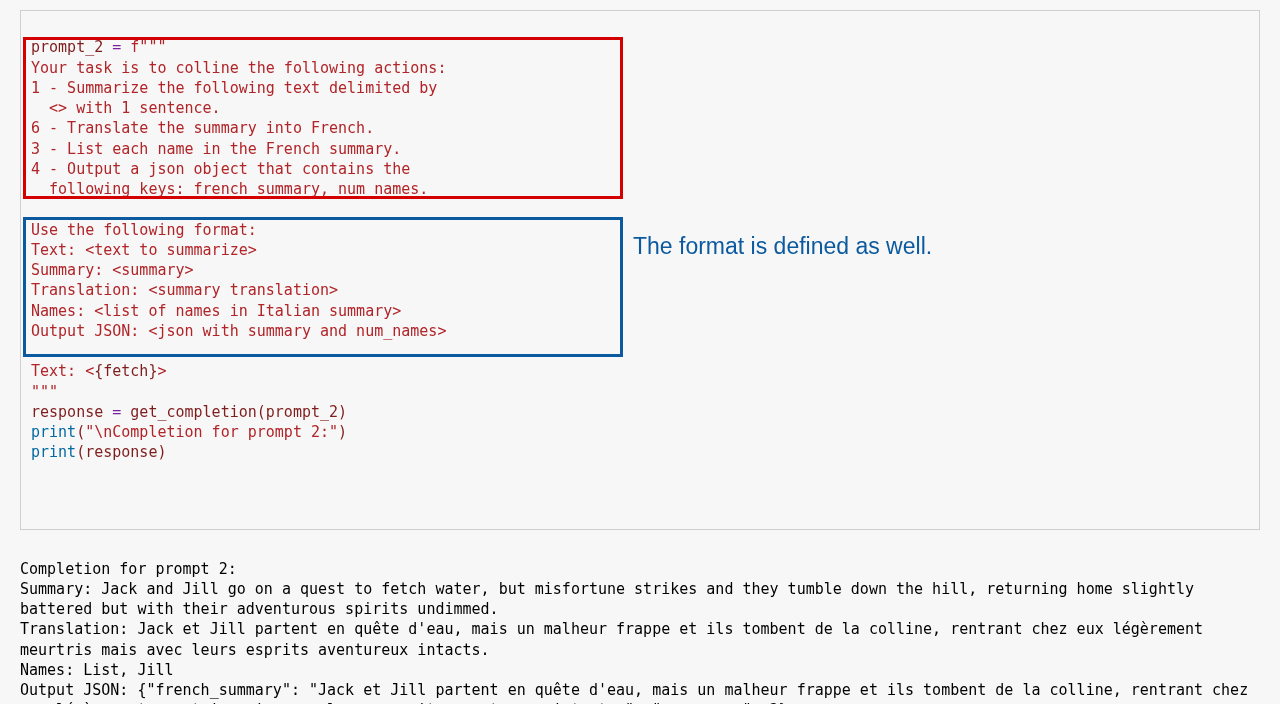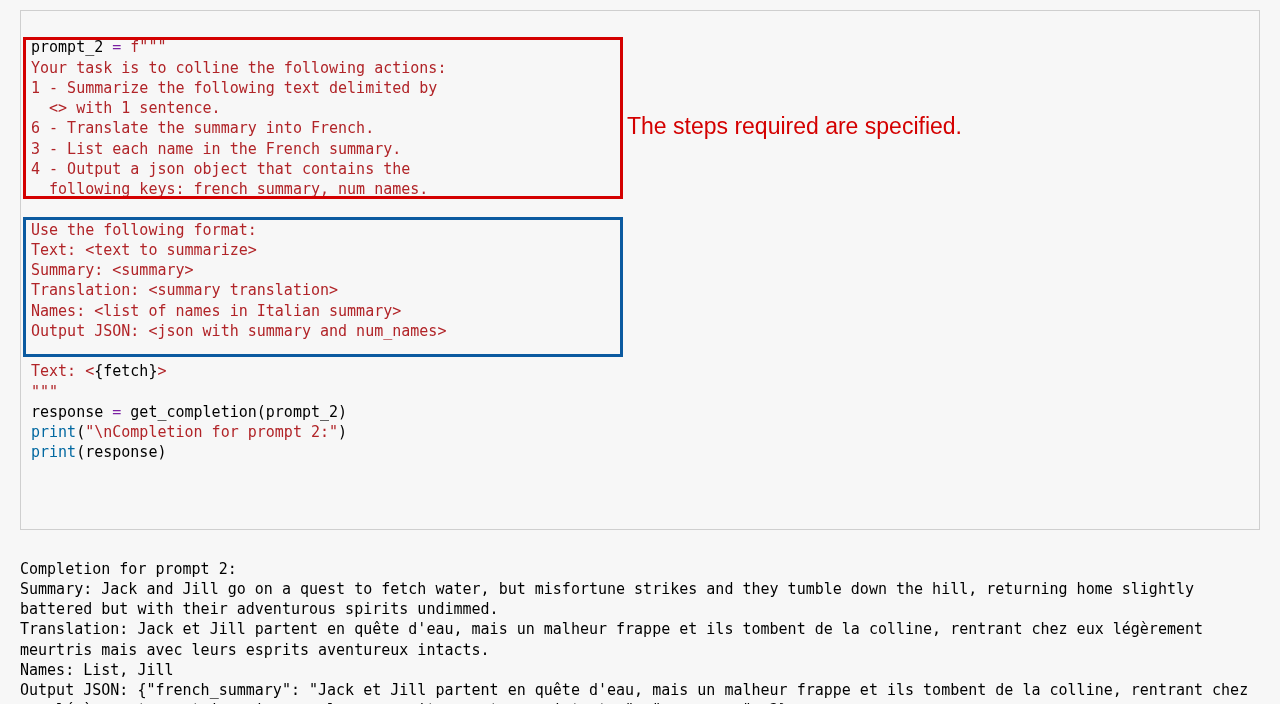--- a/index.html
+++ b/index.html
@@ -12,21 +12,21 @@
     width: 1280px;
   }
   .cell {
     border: 1px solid #cfcfcf;
     background: #f7f7f7;
     margin: 10px 20px 8px 20px;
     padding: 6px 10px 6px 10px;
     white-space: pre;
     position: relative;
   }
-  .code-dark { color: #000000; }
+  .code-dark { color: #7f1d1d; }
   .str { color: #b12428; } 
   .op  { color: #7b1fa2; } 
   .grn { color: #0369a1; }
 
   .box-red {
     position: absolute;
     border: 3px solid #d40000;
     pointer-events: none;
   }
   .box-blue {
@@ -72,21 +72,21 @@
 <span class="str">Names: &lt;list of names in Italian summary&gt;</span>
 <span class="str">Output JSON: &lt;json with summary and num_names&gt;</span>
 
 <span class="str">Text: &lt;</span><span class="code-dark">{fetch}</span><span class="str">&gt;</span>
 <span class="str">"""</span>
 <span class="code-dark">response</span><span class="op"> = </span><span class="code-dark">get_completion(prompt_2)</span>
 <span class="grn">print</span><span class="code-dark">(</span><span class="str">"\nCompletion for prompt 2:"</span><span class="code-dark">)</span>
 <span class="grn">print</span><span class="code-dark">(</span><span class="code-dark">response</span><span class="code-dark">)</span>
   <div class="box-red" style="left:2px; top:26px; width:594px; height:156px;"></div>
   <div class="box-blue" style="left:2px; top:206px; width:594px; height:134px;"></div>
-  <div class="annot annot-red" style="left:606px; top:100px;">The steps required are specified.</div>
+  <div class="annot annot-blue" style="left:612px; top:220px;">The format is defined as well.</div>
 </div>
 
 <div class="output"><span></span>
 <span>Completion for prompt 2:</span>
 <span>Summary: Jack and Jill go on a quest to fetch water, but misfortune strikes and they tumble down the hill, returning home slightly battered but with their adventurous spirits undimmed.</span>
 <span>Translation: Jack et Jill partent en quête d'eau, mais un malheur frappe et ils tombent de la colline, rentrant chez eux légèrement meurtris mais avec leurs esprits aventureux intacts.</span>
 <span>Names: List, Jill</span>
 <span>Output JSON: {"french_summary": "Jack et Jill partent en quête d'eau, mais un malheur frappe et ils tombent de la colline, rentrant chez eux légèrement meurtris mais avec leurs esprits aventureux intacts.", "num_names": 2}</span></div>
 
 </body></html>

